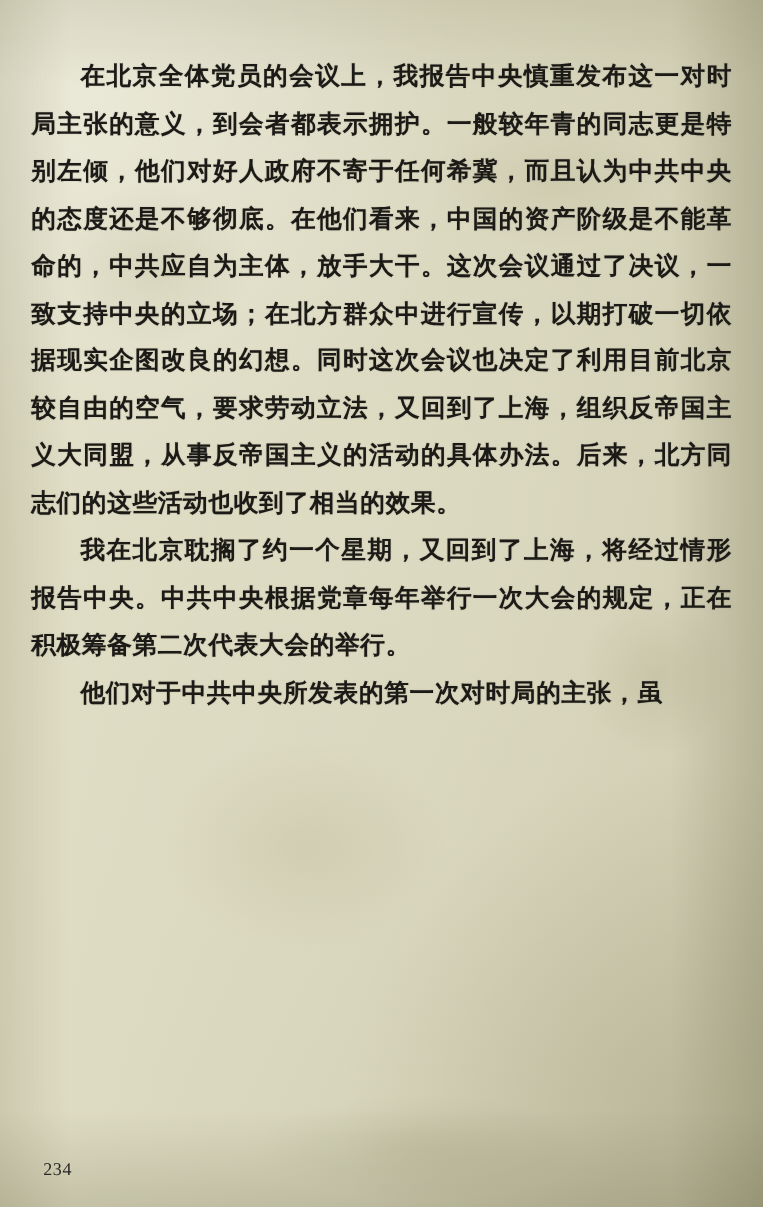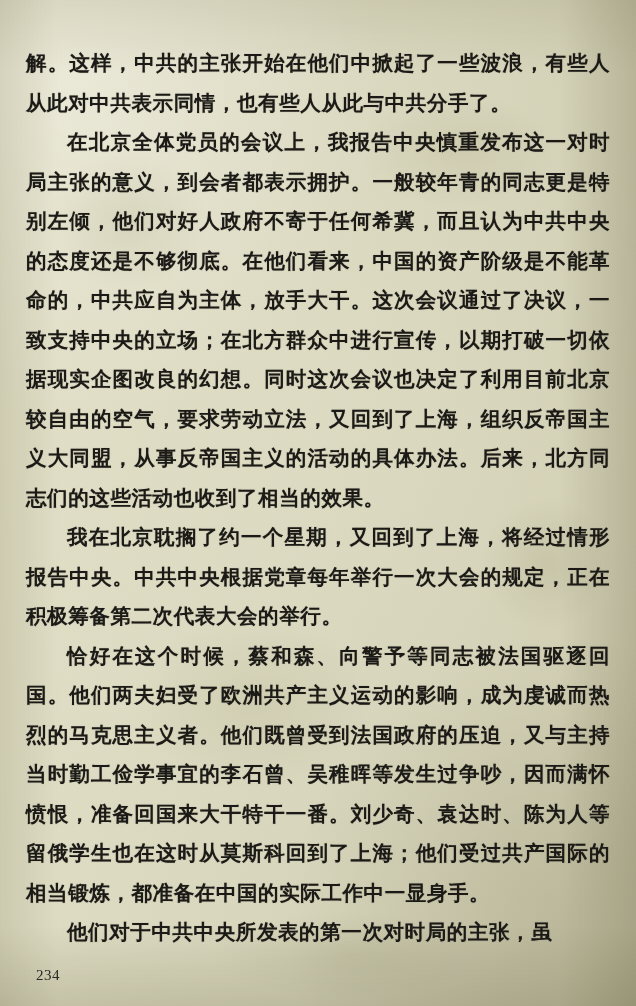--- a/index.html
+++ b/index.html
@@ -87,22 +87,20 @@
     letter-spacing: 0.5px;
     z-index: 3;
   }
 </style>
 </head>
 <body>
 
 <div class="page">
 
   <div class="text-block">
-    <p class="para">解。这样，中共的主张开始在他们中掀起了一些波浪，有些人从此对中共表示同情，也有些人从此与中共分手了。</p>
     <p class="para indent">在北京全体党员的会议上，我报告中央慎重发布这一对时局主张的意义，到会者都表示拥护。一般较年青的同志更是特别左倾，他们对好人政府不寄于任何希冀，而且认为中共中央的态度还是不够彻底。在他们看来，中国的资产阶级是不能革命的，中共应自为主体，放手大干。这次会议通过了决议，一致支持中央的立场；在北方群众中进行宣传，以期打破一切依据现实企图改良的幻想。同时这次会议也决定了利用目前北京较自由的空气，要求劳动立法，又回到了上海，组织反帝国主义大同盟，从事反帝国主义的活动的具体办法。后来，北方同志们的这些活动也收到了相当的效果。</p>
     <p class="para indent">我在北京耽搁了约一个星期，又回到了上海，将经过情形报告中央。中共中央根据党章每年举行一次大会的规定，正在积极筹备第二次代表大会的举行。</p>
-    <p class="para indent">恰好在这个时候，蔡和森、向警予等同志被法国驱逐回国。他们两夫妇受了欧洲共产主义运动的影响，成为虔诚而热烈的马克思主义者。他们既曾受到法国政府的压迫，又与主持当时勤工俭学事宜的李石曾、吴稚晖等发生过争吵，因而满怀愤恨，准备回国来大干特干一番。刘少奇、袁达时、陈为人等留俄学生也在这时从莫斯科回到了上海；他们受过共产国际的相当锻炼，都准备在中国的实际工作中一显身手。</p>
     <p class="para indent">他们对于中共中央所发表的第一次对时局的主张，虽</p>
   </div>
 
   <div class="page-number">234</div>
 
 </div>
 
 </body></html>

